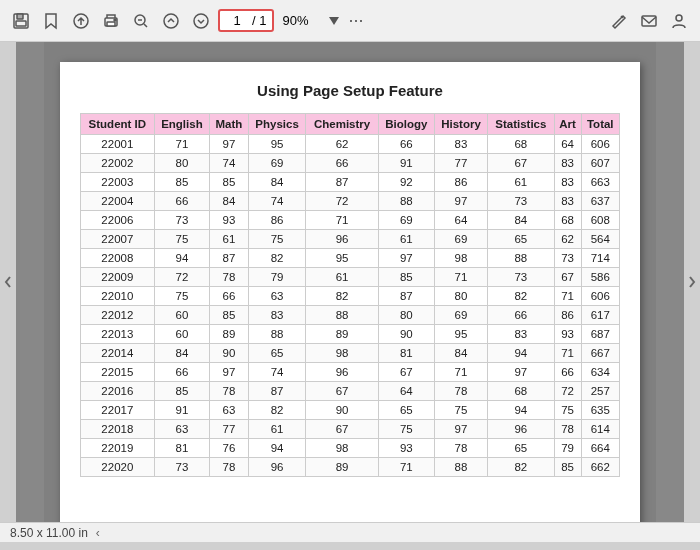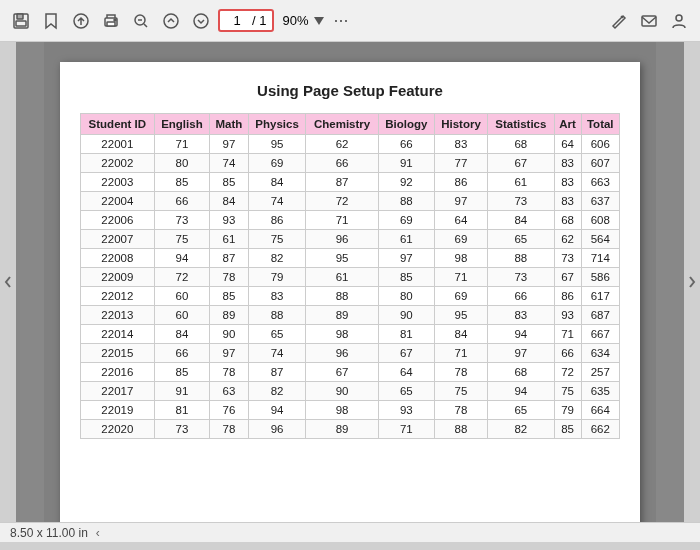--- a/index.html
+++ b/index.html
@@ -46,21 +46,21 @@
     .page-nav input {
       width: 22px;
       text-align: center;
       border: none;
       outline: none;
       font-size: 13px;
     }
     .zoom-select {
       display: flex;
       align-items: center;
-      gap: 5px;
+      gap: 20px;
       margin-left: 4px;
       font-size: 13px;
       cursor: pointer;
     }
     .toolbar-right {
       margin-left: auto;
       display: flex;
       align-items: center;
       gap: 4px;
     }
@@ -379,20 +379,32 @@
               <td>78</td>
               <td>79</td>
               <td>61</td>
               <td>85</td>
               <td>71</td>
               <td>73</td>
               <td>67</td>
               <td>586</td>
             </tr>
             <tr>
+              <td>22010</td>
+              <td>75</td>
+              <td>66</td>
+              <td>63</td>
+              <td>82</td>
+              <td>87</td>
+              <td>80</td>
+              <td>82</td>
+              <td>71</td>
+              <td>606</td>
+            </tr>
+            <tr>
               <td>22012</td>
               <td>60</td>
               <td>85</td>
               <td>83</td>
               <td>88</td>
               <td>80</td>
               <td>69</td>
               <td>66</td>
               <td>86</td>
               <td>617</td>
@@ -451,20 +463,32 @@
               <td>63</td>
               <td>82</td>
               <td>90</td>
               <td>65</td>
               <td>75</td>
               <td>94</td>
               <td>75</td>
               <td>635</td>
             </tr>
             <tr>
+              <td>22018</td>
+              <td>63</td>
+              <td>77</td>
+              <td>61</td>
+              <td>67</td>
+              <td>75</td>
+              <td>97</td>
+              <td>96</td>
+              <td>78</td>
+              <td>614</td>
+            </tr>
+            <tr>
               <td>22019</td>
               <td>81</td>
               <td>76</td>
               <td>94</td>
               <td>98</td>
               <td>93</td>
               <td>78</td>
               <td>65</td>
               <td>79</td>
               <td>664</td>

